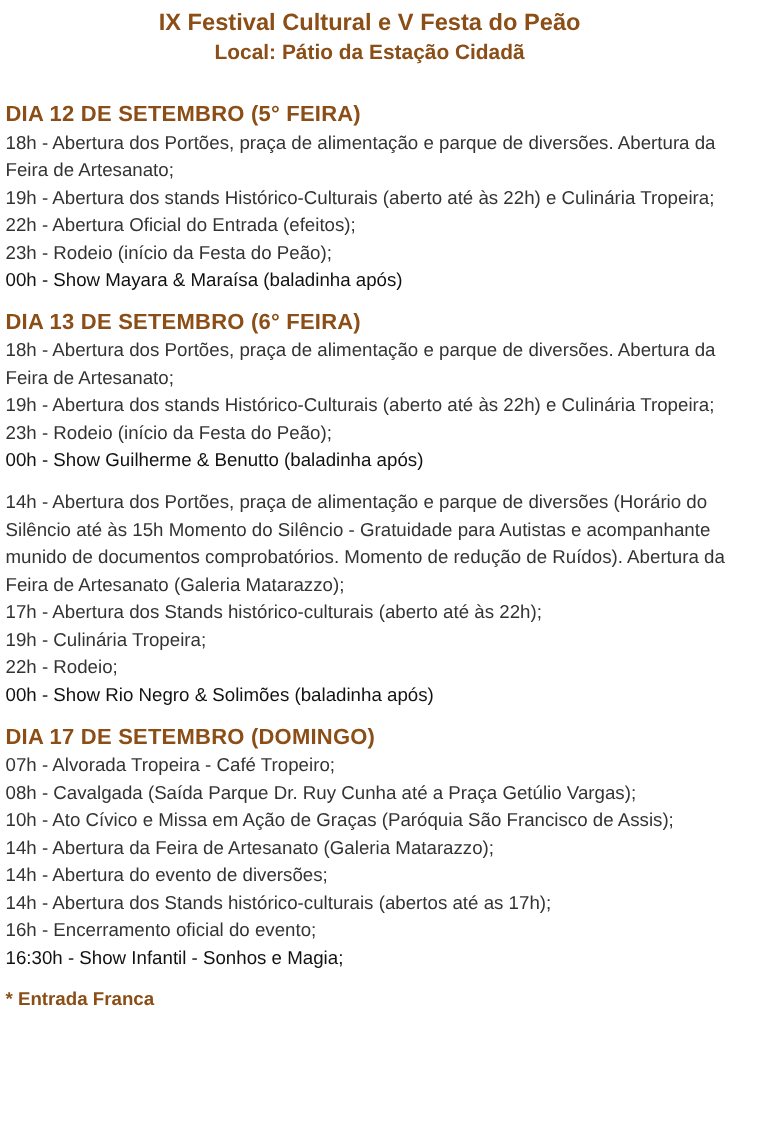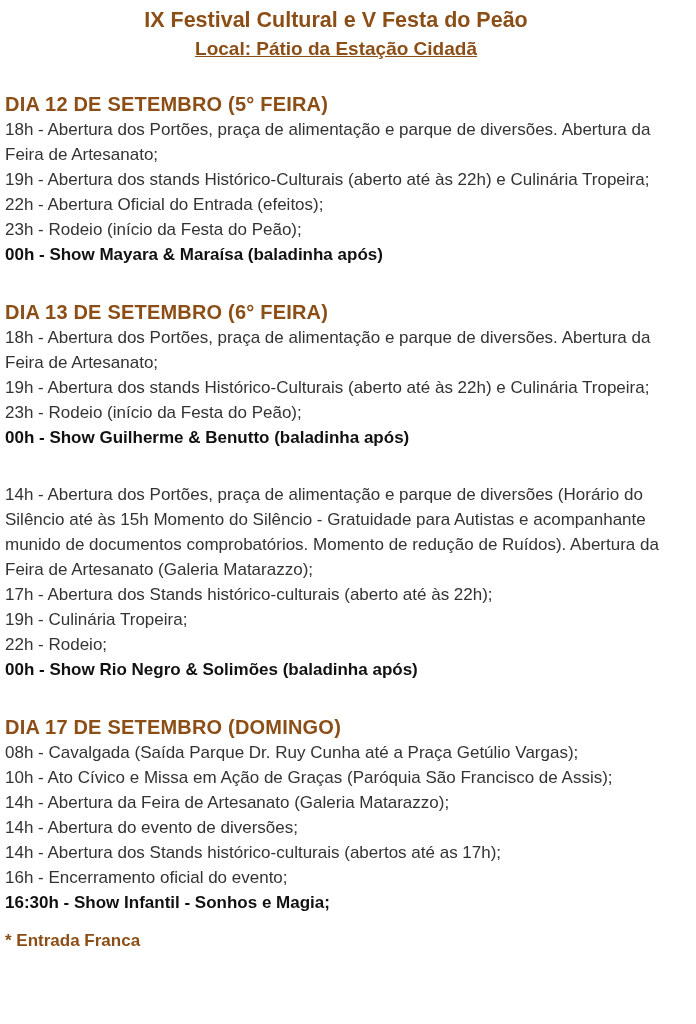--- a/index.html
+++ b/index.html
@@ -32,40 +32,39 @@
     text-align: center;
     color: var(--accent);
   }
   .page-subtitle {
     margin: 0;
     font-size: 19px;
     line-height: 27px;
     font-weight: bold;
     text-align: center;
     color: var(--accent);
-    text-decoration: underline;
   }
-  .day-section { margin-top: 32px; }
+  .day-section { margin-top: 13px; }
   .day-section:first-child { margin-top: 29px; }
   .day-heading {
     margin: 0;
     font-size: 20px;
     line-height: 26px;
     font-weight: bold;
     color: var(--accent);
     letter-spacing: 0.2px;
   }
   .schedule-item {
     margin: 0;
     font-size: 17px;
     line-height: 25px;
     color: var(--body-text);
   }
   .schedule-item.bold {
-    font-weight: bold;
+    font-weight: normal;
     color: var(--bold-text);
   }
   .footer-note {
     margin: 16px 0 0 0;
     font-size: 17px;
     line-height: 20px;
     font-weight: bold;
     color: var(--accent);
   }
 </style>
@@ -115,20 +114,21 @@
 
   <p class="schedule-item">22h - Rodeio;</p>
 
   <p class="schedule-item bold">00h - Show Rio Negro &amp; Solimões (baladinha após)</p>
 </div>
   </section>
 
   <section class="day-section">
     <h3 class="day-heading">DIA 17 DE SETEMBRO (DOMINGO)</h3>
     <div class="day-items">
+  <p class="schedule-item">07h - Alvorada Tropeira - Café Tropeiro;</p>
 
   <p class="schedule-item">08h - Cavalgada (Saída Parque Dr. Ruy Cunha até a Praça Getúlio Vargas);</p>
 
   <p class="schedule-item">10h - Ato Cívico e Missa em Ação de Graças (Paróquia São Francisco de Assis);</p>
 
   <p class="schedule-item">14h - Abertura da Feira de Artesanato (Galeria Matarazzo);</p>
 
   <p class="schedule-item">14h - Abertura do evento de diversões;</p>
 
   <p class="schedule-item">14h - Abertura dos Stands histórico-culturais (abertos até as 17h);</p>

